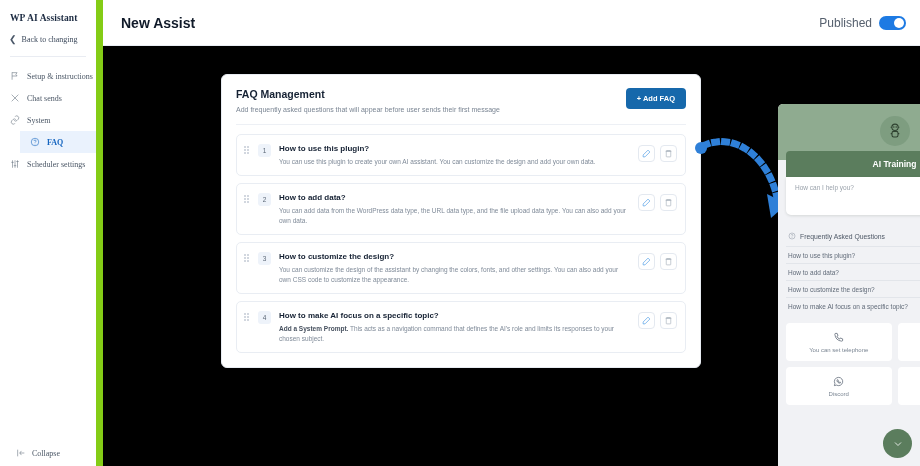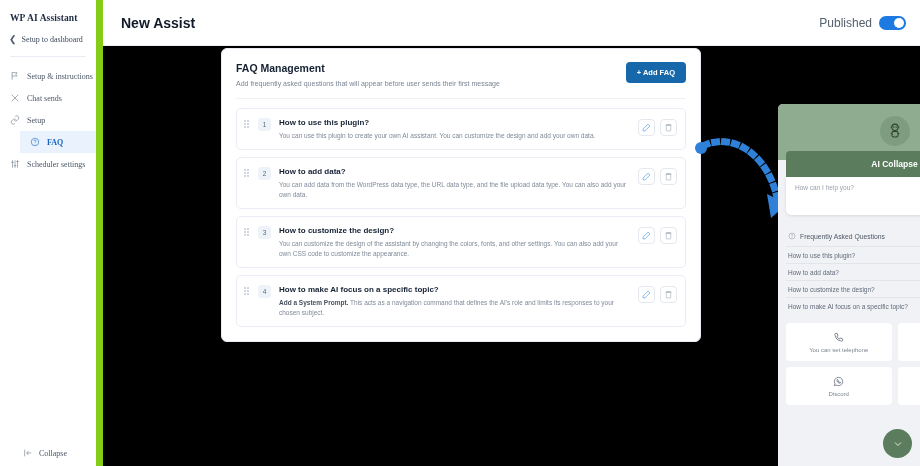--- a/index.html
+++ b/index.html
@@ -39,21 +39,21 @@
     font-size: 8px; color: #4b5766; cursor: pointer;
     position: relative;
   }
   .nav-item.active { background: #eaf2fd; color: #1565c0; font-weight: bold; margin-left: 20px; }
   .nav-item.active .ico svg { stroke: #1565c0; }
   .nav-item .ico { width: 11px; height: 11px; display: flex; align-items: center; justify-content: center; flex: 0 0 11px; }
   .nav-item .ico svg { width: 10px; height: 10px; stroke: #67737f; stroke-width: 1.4; fill: none; }
   .nav-item .lbl { white-space: nowrap; }
   .nav-item .caret { margin-left: auto; font-size: 7px; color: #8d98a6; }
   .collapse {
-    position: absolute; bottom: 8px; left: 23px;
+    position: absolute; bottom: 8px; left: 16px;
     display: flex; align-items: center; gap: 6px;
     font-size: 8px; color: #4b5766; cursor: pointer;
   }
   .collapse svg { width: 10px; height: 10px; stroke: #67737f; stroke-width: 1.4; fill: none; }
 
   
   .main { flex: 1; height: 466px; display: flex; flex-direction: column; background: #000000; position: relative; }
   .topbar {
     height: 46px; background: #ffffff; border-bottom: 1px solid #e9edf3;
     display: flex; align-items: center; padding: 0 14px 0 18px;
@@ -68,21 +68,21 @@
   }
   .toggle .knob {
     position: absolute; right: 2px; top: 2px; width: 10px; height: 10px;
     border-radius: 50%; background: #fff;
   }
 
   .content { flex: 1; position: relative; }
 
   
   .faq-panel {
-    position: absolute; left: 118px; top: 2px; width: 480px;
+    position: absolute; left: 118px; top: 28px; width: 480px;
     background: #fff; border: 1px solid #e8ecf2; border-radius: 6px;
     padding: 13px 14px 14px 14px;
   }
   .faq-head { display: flex; align-items: flex-start; }
   .faq-head h2 { font-size: 10.5px; font-weight: bold; color: #152133; }
   .faq-head p { font-size: 7px; color: #7a8593; margin-top: 6px; }
   .add-btn {
     margin-left: auto; background: #1668ab; color: #fff;
     font-size: 7.5px; font-weight: bold; border: none; border-radius: 4px;
     padding: 6px 11px; cursor: pointer; white-space: nowrap;
@@ -173,21 +173,21 @@
 </head>
 <body>
 
 <div class="app">
 
   <aside class="sidebar">
     <div class="brand">WP AI Assistant</div>
 
     <div class="back-row">
       <span class="chev">❮</span>
-      <span>Setup to dashboard</span>
+      <span>Back to changing</span>
     </div>
 
     <div class="side-div"></div>
 
     <nav class="nav">
       <div class="nav-item">
         <span class="ico">
             <svg viewBox="0 0 24 24">
               <path d="M5 3v18M5 4h12l-3 4 3 4H5"></path>
             </svg>
@@ -202,21 +202,21 @@
           </span>
         <span class="lbl">Chat sends</span>
       </div>
       <div class="nav-item">
         <span class="ico">
             <svg viewBox="0 0 24 24">
               <path d="M10 13a5 5 0 007 0l3-3a5 5 0 00-7-7l-1 1"></path>
               <path d="M14 11a5 5 0 00-7 0l-3 3a5 5 0 007 7l1-1"></path>
             </svg>
           </span>
-        <span class="lbl">Setup</span>
+        <span class="lbl">System</span>
       </div>
       <div class="nav-item active">
         <span class="ico">
             <svg viewBox="0 0 24 24">
               <circle cx="12" cy="12" r="9"></circle>
               <path d="M9.5 9.5a2.5 2.5 0 115 .5c0 1.5-2.5 2-2.5 3.5"></path>
               <circle cx="12" cy="17" r=".8" fill="currentColor" stroke="none"></circle>
             </svg>
           </span>
         <span class="lbl">FAQ</span>
@@ -407,21 +407,21 @@
               <circle cx="10.4" cy="6.7" r="1" fill="#2f4230" stroke="none"></circle>
               <circle cx="13.6" cy="6.7" r="1" fill="#2f4230" stroke="none"></circle>
               <path d="M7.8 7h-1.6M17.8 7h-1.6"></path>
               <rect x="8" y="12.5" width="8" height="7.5" rx="2.2"></rect>
               <path d="M8 15.5H6.3M17.7 15.5H16"></path>
             </svg>
           </div>
         </div>
 
         <div class="pv-titlebar">
-          <span class="pv-title">AI Collapse</span>
+          <span class="pv-title">AI Training</span>
         </div>
 
         <div class="pv-input">
           <span class="ph">How can I help you?</span>
 
         </div>
 
         <div class="pv-faq">
           <div class="pv-faq-head">
             <svg viewBox="0 0 24 24">

